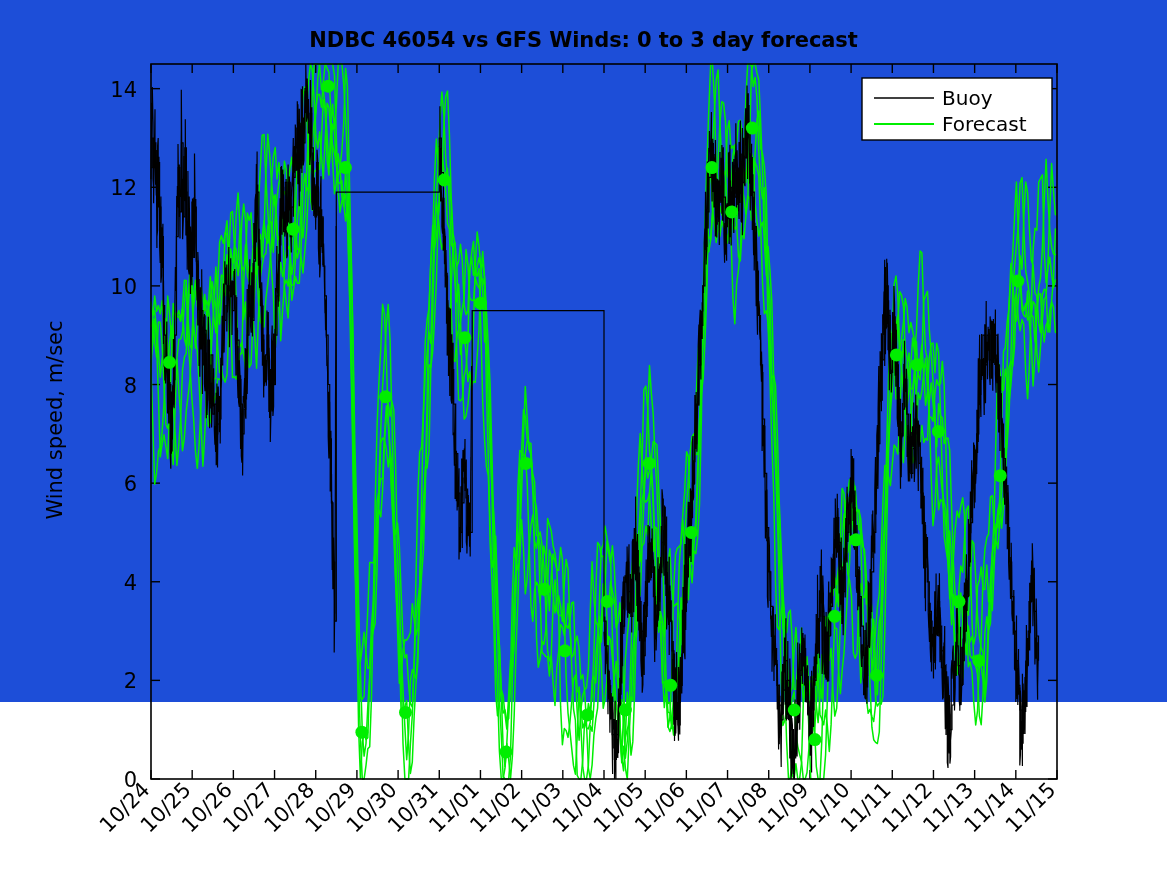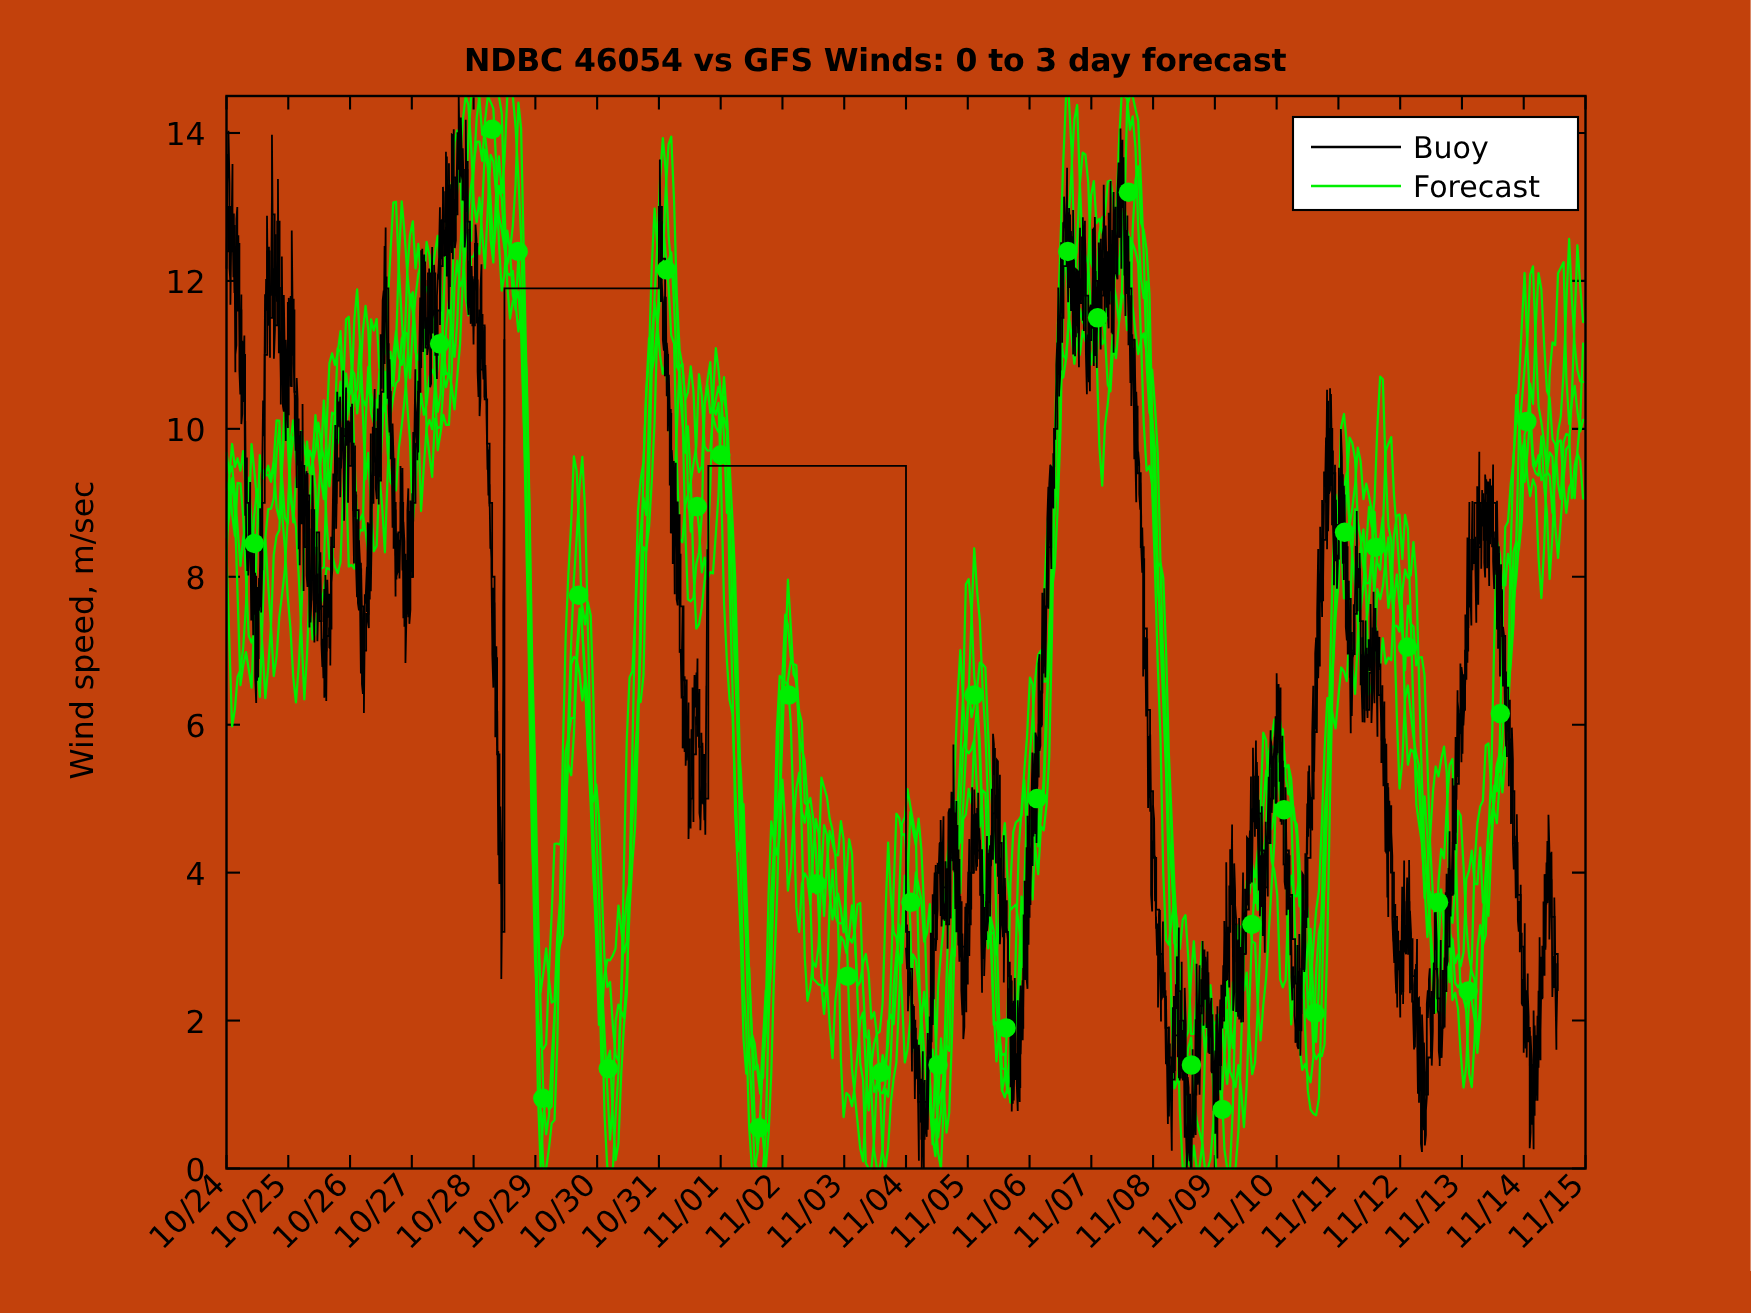--- a/index.html
+++ b/index.html
@@ -9,22 +9,22 @@
   }
   body {
     width: 1167px;
     height: 875px;
     font-family: "DejaVu Sans", sans-serif;
     overflow: hidden;
   }
   #figure {
     position: relative;
     width: 1167px;
-    height: 875px;
-    background: #c2410c;
+    height: 702px;
+    background: #1d4ed8;
   }
   #chart-title {
     position: absolute;
     left: 0;
     top: 28px;
     width: 1167px;
     text-align: center;
     font-family: "DejaVu Sans", sans-serif;
     font-size: 21px;
     font-weight: bold;

